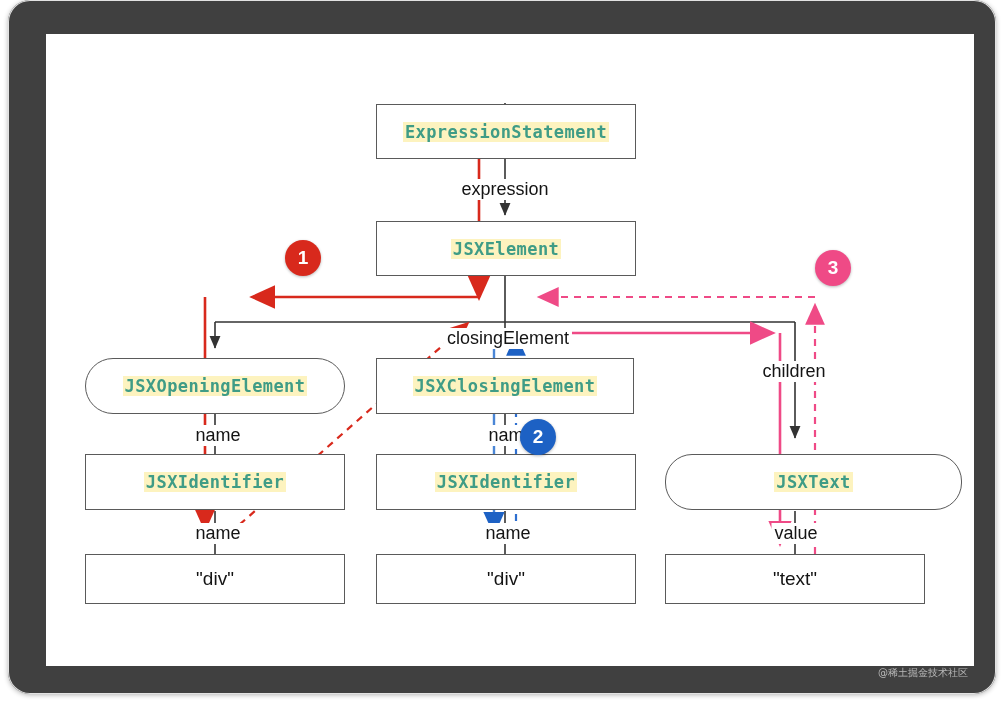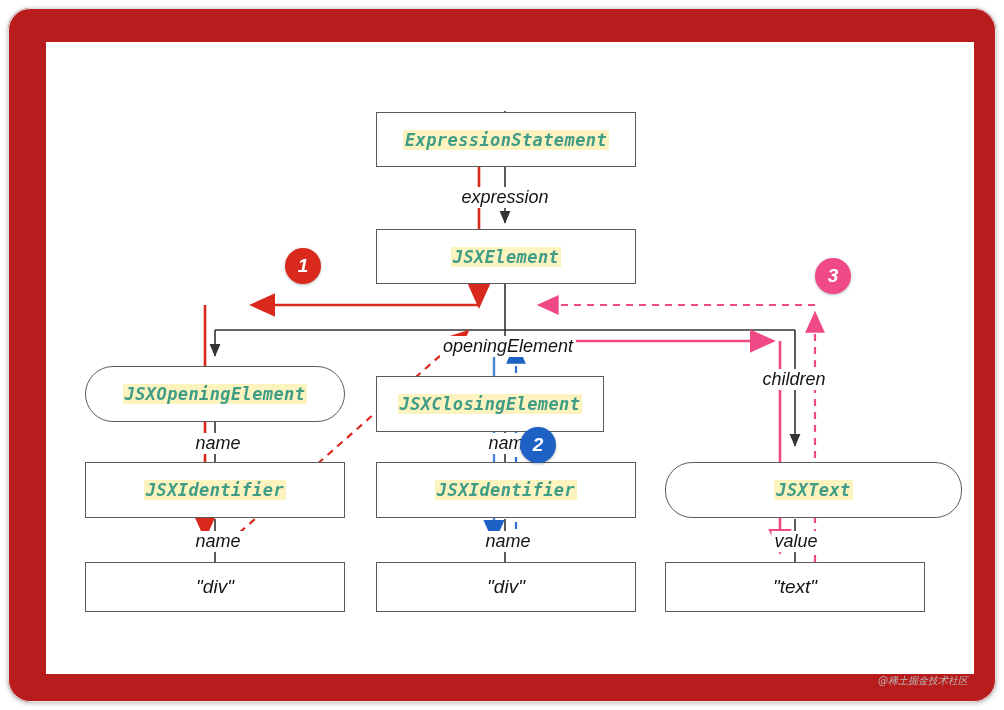--- a/index.html
+++ b/index.html
@@ -1,24 +1,23 @@
 <!DOCTYPE html>
 <html><head>
 <meta charset="utf-8">
 <style>
   html,body{margin:0;padding:0;background:#ffffff;}
   body{font-family:"Liberation Sans",sans-serif;}
   #stage{position:relative;width:1004px;height:710px;background:#ffffff;overflow:hidden;}
 
   
   #frame{
-    position:absolute;left:8px;top:8px;width:988px;height:694px;
-    border-radius:22px;background:#b91c1c;
+    position:absolute;left:8px;top:0;width:988px;height:694px;
+    border-radius:22px;background:#404040;
     box-shadow:0 1px 5px rgba(0,0,0,.30), 0 0 0 1px #e2e2e2 inset;
-    font-style:italic;
   }
   #canvas{
     position:absolute;left:38px;top:34px;width:928px;height:632px;
     background:#ffffff;
   }
 
   
   .node{
     position:absolute;box-sizing:border-box;
     border:1.3px solid #5a5a5a;background:#ffffff;
@@ -152,21 +151,21 @@
       </div>
 
       <div class="node" style="left:330px;top:187px;width:260px;height:55px;text-align:right;">
         <span class="code">JSXElement</span>
       </div>
 
       <div class="node" style="left:39px;top:324px;width:260px;height:56px;border-radius:28px;">
         <span class="code">JSXOpeningElement</span>
       </div>
 
-      <div class="node" style="left:330px;top:324px;width:228px;height:56px;margin-top:10px;">
+      <div class="node" style="left:330px;top:324px;width:258px;height:56px;">
         <span class="code">JSXClosingElement</span>
       </div>
 
       <div class="node" style="left:619px;top:420px;width:297px;height:56px;border-radius:27px;">
         <span class="code">JSXText</span>
       </div>
 
       <div class="node" style="left:39px;top:420px;width:260px;height:56px;">
         <span class="code">JSXIdentifier</span>
       </div>
@@ -183,21 +182,21 @@
         <span class="lit">"div"</span>
       </div>
 
       <div class="node" style="left:619px;top:520px;width:260px;height:50px;">
         <span class="lit">"text"</span>
       </div>
 
       <span class="elabel" style="left:459px;top:145px;">expression</span>
 
 
-      <span class="elabel" style="left:462px;top:294px;">openingElement</span>
+      <span class="elabel" style="left:462px;top:294px;">closingElement</span>
 
       <span class="elabel" style="left:748px;top:327px;">children</span>
 
       <span class="elabel" style="left:172px;top:391px;">name</span>
 
       <span class="elabel" style="left:460px;top:391px;">nam</span>
 
       <span class="elabel" style="left:172px;top:489px;">name</span>
 
       <span class="elabel" style="left:462px;top:489px;">name</span>

